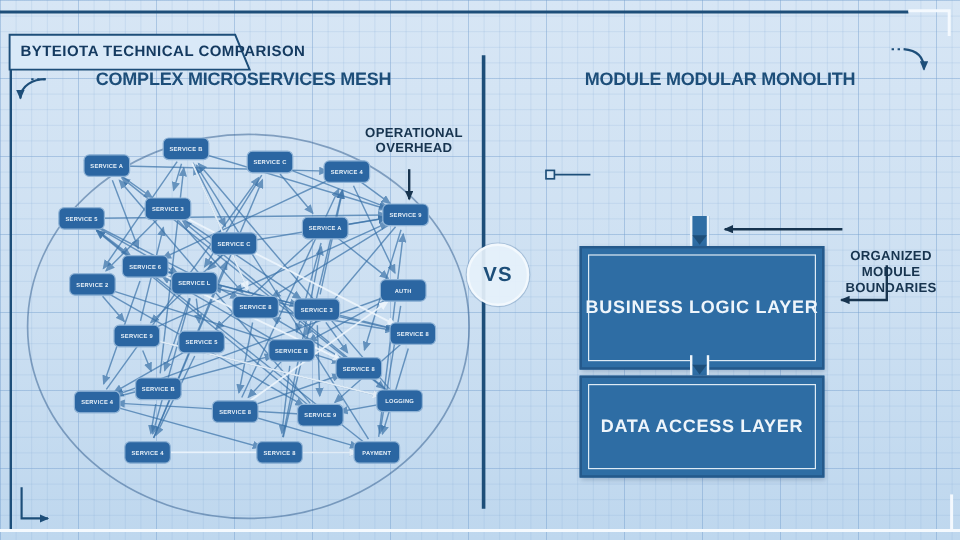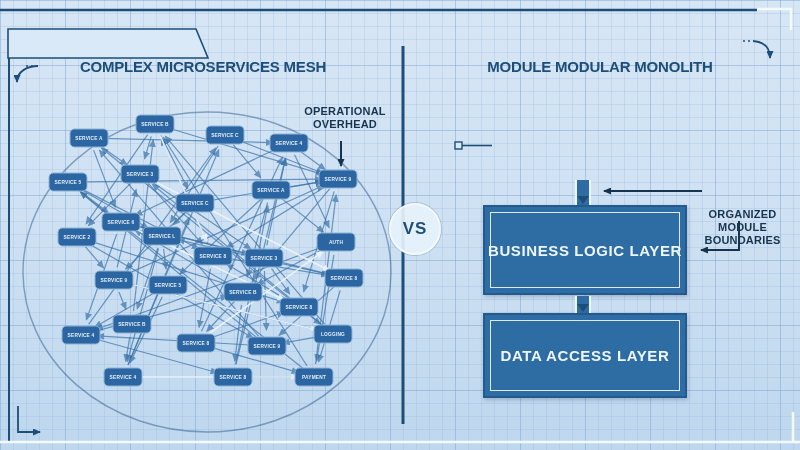--- a/index.html
+++ b/index.html
@@ -33,21 +33,21 @@
   }
 
   .layer-box{
     left:483px;width:204px;background:#2e6da4;border:2px solid #24598b;
     box-sizing:border-box;display:flex;align-items:center;justify-content:center;
     box-shadow:1px 2px 4px rgba(30,60,100,.25);
   }
   .layer-box::after{content:"";position:absolute;inset:5px;border:1.5px solid rgba(238,246,252,.92);pointer-events:none;}
   .layer-box .lbl{color:#eef5fb;font-weight:700;font-size:15px;letter-spacing:.6px;white-space:nowrap;}
   #layer-presentation{top:106px;height:73px;}
-  #layer-business{top:205px;height:90px;}
+  #layer-business{top:205px;height:103px;}
   #layer-data{top:313px;height:85px;}
 
   .connector{
     left:575px;width:16px;background:#2e6da4;box-sizing:border-box;
     border-left:2.5px solid #eef5fb;border-right:2.5px solid #eef5fb;
   }
   #connector-1{top:180px;height:25px;}
   #connector-2{top:296px;height:17px;}
 
   .annotation{
@@ -230,20 +230,21 @@
       <rect x="314" y="325" width="38" height="18" rx="4.5" fill="#2b66a2" stroke="#8fb3d6" stroke-width="1"></rect>
       <text x="333" y="335.8" text-anchor="middle" font-size="4.8" font-weight="700" fill="#e4eef7" font-family="&quot;Liberation Sans&quot;,sans-serif" letter-spacing=".2">LOGGING</text>
       <rect x="104" y="368" width="38" height="18" rx="4.5" fill="#2b66a2" stroke="#8fb3d6" stroke-width="1"></rect>
       <text x="123" y="378.8" text-anchor="middle" font-size="4.8" font-weight="700" fill="#e4eef7" font-family="&quot;Liberation Sans&quot;,sans-serif" letter-spacing=".2">SERVICE 4</text>
       <rect x="214" y="368" width="38" height="18" rx="4.5" fill="#2b66a2" stroke="#8fb3d6" stroke-width="1"></rect>
       <text x="233" y="378.8" text-anchor="middle" font-size="4.8" font-weight="700" fill="#e4eef7" font-family="&quot;Liberation Sans&quot;,sans-serif" letter-spacing=".2">SERVICE 8</text>
       <rect x="295" y="368" width="38" height="18" rx="4.5" fill="#2b66a2" stroke="#8fb3d6" stroke-width="1"></rect>
       <text x="314" y="378.8" text-anchor="middle" font-size="4.8" font-weight="700" fill="#e4eef7" font-family="&quot;Liberation Sans&quot;,sans-serif" letter-spacing=".2">PAYMENT</text>
     </svg>
 
+  <div class="html-ui tab-label">BYTEIOTA TECHNICAL COMPARISON</div>
 
   <div id="left-title" class="html-ui panel-title">COMPLEX MICROSERVICES MESH</div>
   <div id="right-title" class="html-ui panel-title">MODULE MODULAR MONOLITH</div>
 
   <div id="annotation-left" class="html-ui annotation">OPERATIONAL OVERHEAD</div>
   <div id="annotation-right" class="html-ui annotation">ORGANIZED MODULE BOUNDARIES</div>
 
   <div class="html-ui vs-circle">
     <span>VS</span>
   </div>

